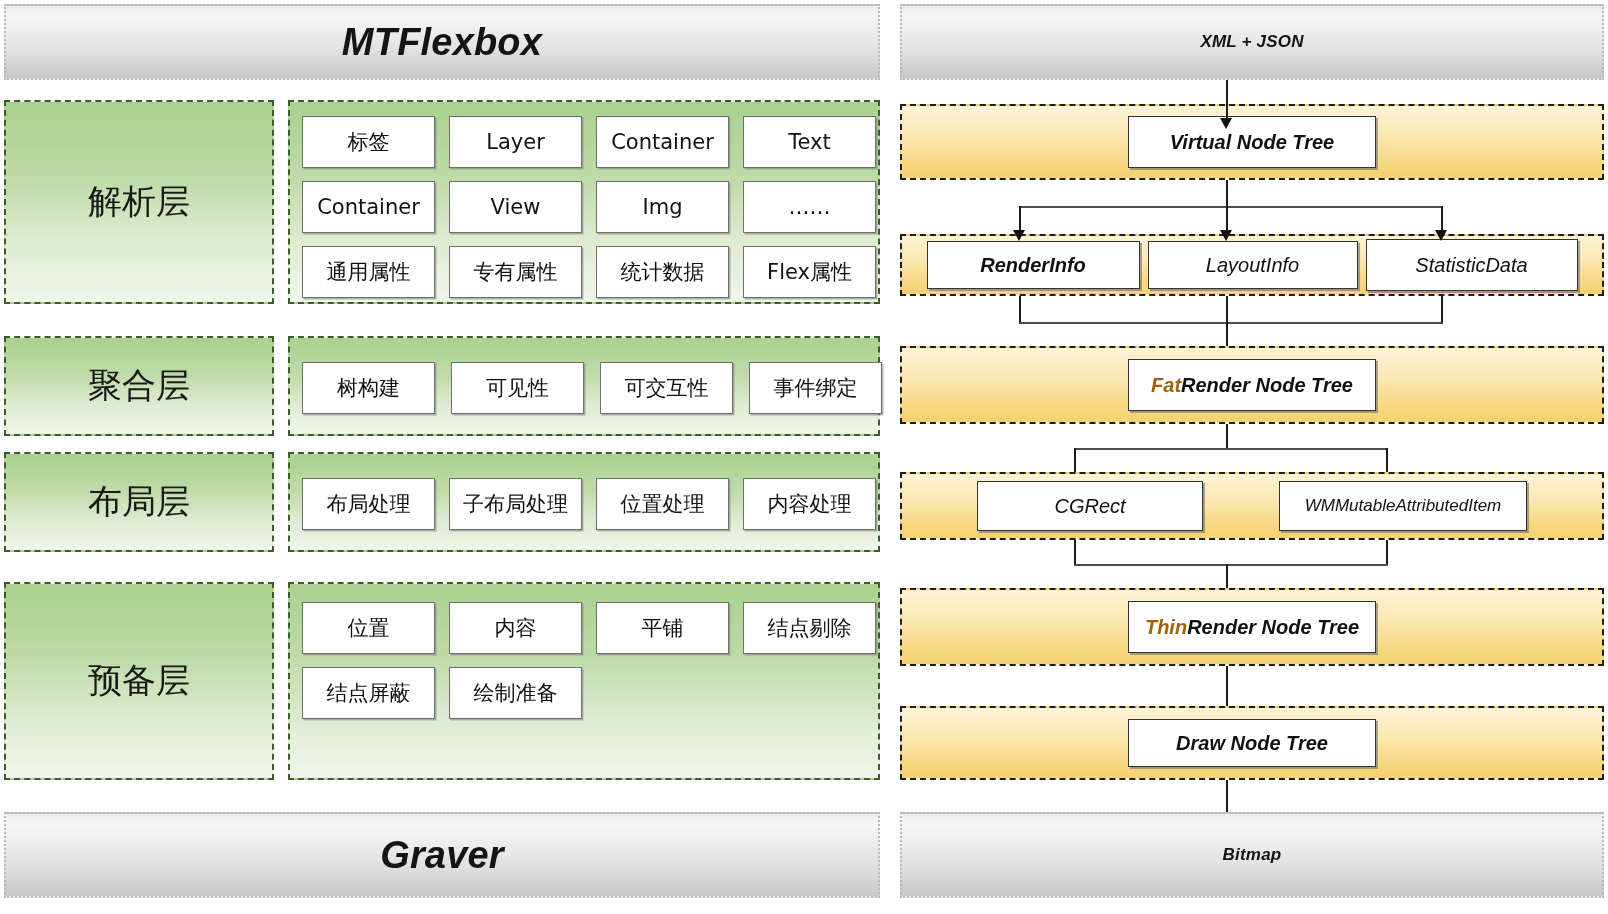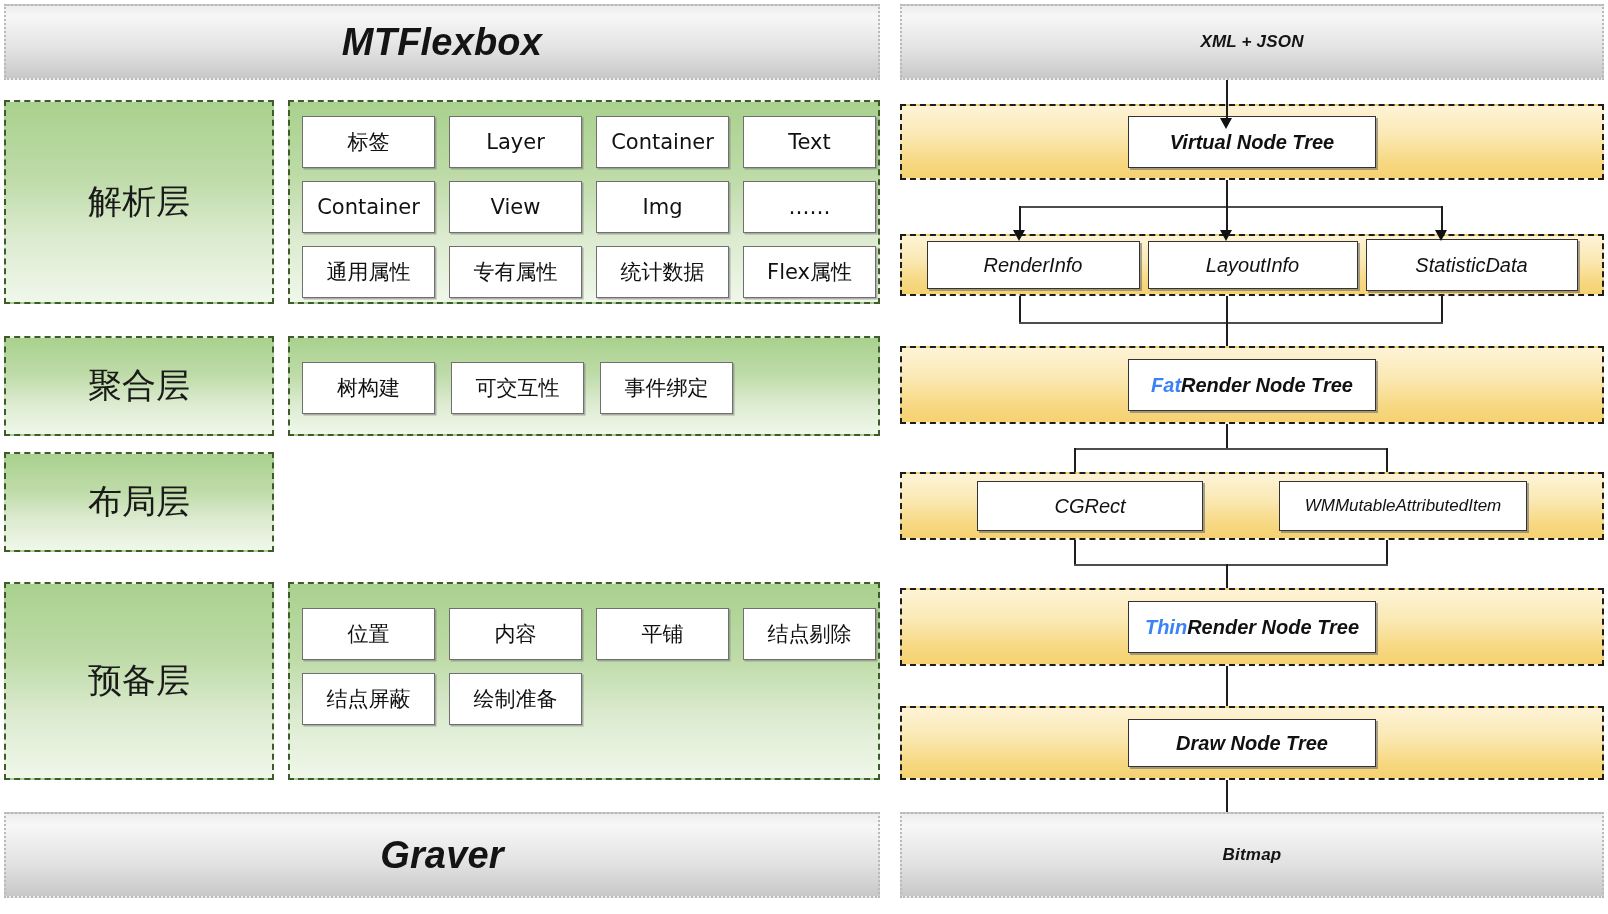--- a/index.html
+++ b/index.html
@@ -72,21 +72,21 @@
   .ybox{
     background:#ffffff;
     border:1.6px solid #333;
     box-shadow:2px 2px 0 rgba(110,110,110,.6);
     display:flex;align-items:center;justify-content:center;
     font-style:italic;font-weight:bold;
     font-size:20px;color:#111;
     box-sizing:border-box;
     text-align:center;
   }
-  .ybox .accent{color:#3b82f6;}
+  .ybox .accent{color:#a16207;}
 
   
   .conn{position:absolute;pointer-events:none;}
   .vline{position:absolute;width:2px;background:#1d1d1d;}
   .hline{position:absolute;height:2px;background:#4d4d4d;}
   .arrow{
     position:absolute;width:0;height:0;
     border-left:6px solid transparent;
     border-right:6px solid transparent;
     border-top:11px solid #111;
@@ -128,37 +128,46 @@
   </div>
 
   <div class="band green-band" style="left:4px;top:336px;width:270px;height:100px;">
     <div class="green-label">
         <span>聚合层</span>
       </div>
   </div>
   <div class="band green-grid" style="left:288px;top:336px;width:592px;height:100px;">
     <div class="cellrow" style="margin-top:10px;gap:16px;">
       <div class="cell">树构建</div>
+      <div class="cell">可见性</div>
       <div class="cell">可交互性</div>
       <div class="cell">事件绑定</div>
     </div>
   </div>
 
   <div class="band green-band" style="left:4px;top:452px;width:270px;height:100px;">
     <div class="green-label">
         <span>布局层</span>
       </div>
   </div>
+  <div class="band green-grid" style="left:288px;top:452px;width:592px;height:100px;">
+    <div class="cellrow" style="margin-top:10px;">
+      <div class="cell">布局处理</div>
+      <div class="cell">子布局处理</div>
+      <div class="cell">位置处理</div>
+      <div class="cell">内容处理</div>
+    </div>
+  </div>
 
   <div class="band green-band" style="left:4px;top:582px;width:270px;height:198px;">
     <div class="green-label">
         <span>预备层</span>
       </div>
   </div>
-  <div class="band green-grid" style="left:288px;top:582px;width:592px;height:198px;padding-top:24px;">
+  <div class="band green-grid" style="left:288px;top:582px;width:592px;height:198px;padding-top:18px;">
     <div class="cellrow">
       <div class="cell">位置</div>
       <div class="cell">内容</div>
       <div class="cell">平铺</div>
       <div class="cell">结点剔除</div>
     </div>
     <div class="cellrow">
       <div class="cell">结点屏蔽</div>
       <div class="cell">绘制准备</div>
       <div class="cell empty"></div>
@@ -179,21 +188,21 @@
       <span>Virtual Node Tree</span>
     </div>
   </div>
 
   <div class="conn">
     <div class="vline" style="left:1226px;top:80px;height:42px;"></div>
     <div class="arrow" style="left:1220px;top:118px;"></div>
   </div>
 
   <div class="band yellow-band" style="left:900px;top:234px;width:704px;height:62px;gap:8px;">
-    <div class="ybox" style="width:213px;height:48px;font-weight:normal;">
+    <div class="ybox" style="width:213px;height:48px;font-weight:bold;">
       <span>RenderInfo</span>
     </div>
     <div class="ybox" style="width:210px;height:48px;font-weight:normal;">
       <span>LayoutInfo</span>
     </div>
     <div class="ybox" style="width:212px;height:52px;font-weight:normal;">
       <span>StatisticData</span>
     </div>
   </div>
 

